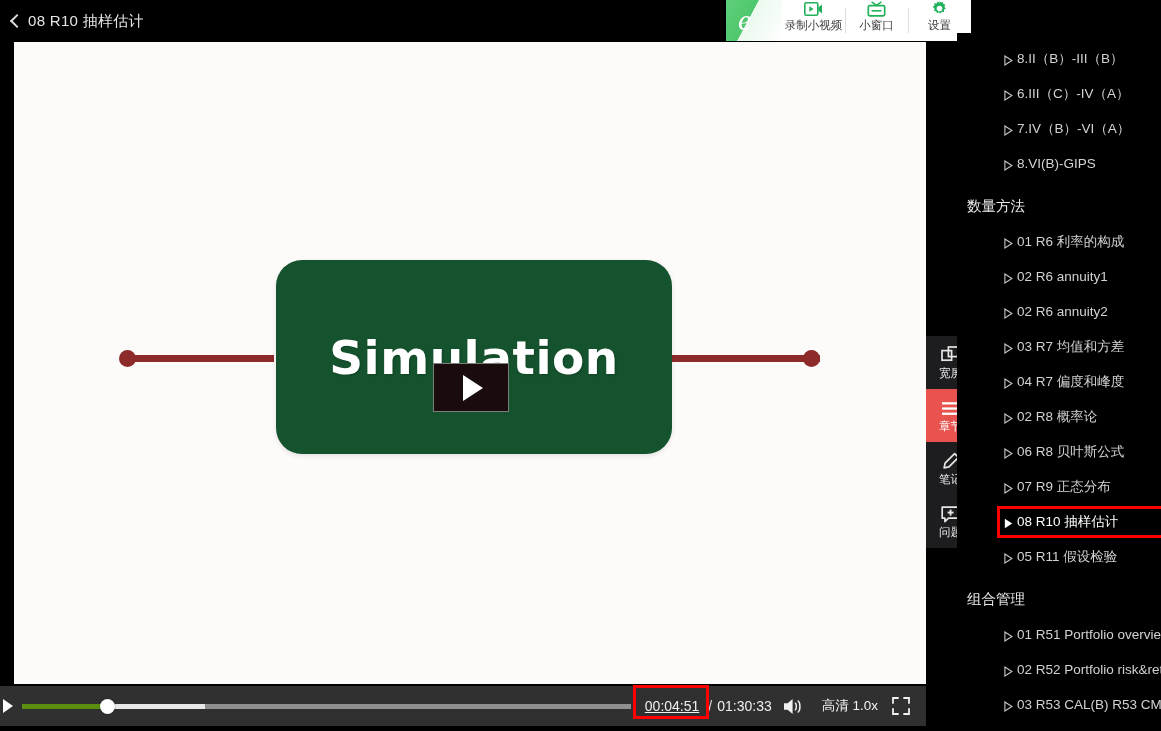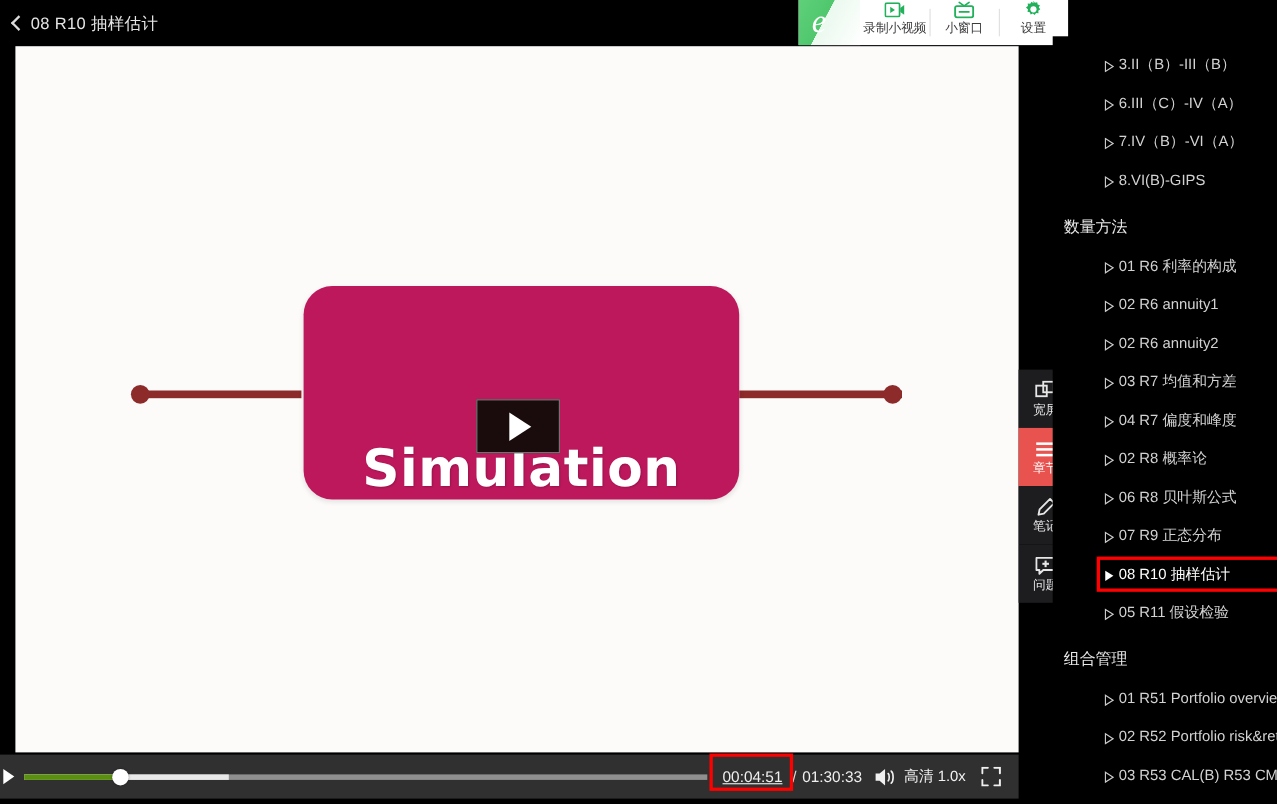--- a/index.html
+++ b/index.html
@@ -60,22 +60,22 @@
   .tb-item .lbl { font-size: 11.5px; color: #3b3b3b; white-space: nowrap; }
 
   
   .stage {
     position: absolute; left: 14px; top: 42px; width: 912px; height: 642px;
     background: #fcfbfa; overflow: hidden;
   }
   .slide { position: absolute; inset: 0; }
   .sim-box {
     position: absolute; left: 262px; top: 218px; width: 396px; height: 194px;
-    background: #be185d; border-radius: 26px;
-    display: flex; align-items: flex-end; justify-content: center;
+    background: #14532d; border-radius: 26px;
+    display: flex; align-items: center; justify-content: center;
     box-shadow: 0 2px 5px rgba(0,0,0,.10);
   }
   .sim-text {
     color: #ffffff; font-size: 47px; font-weight: bold; letter-spacing: .5px;
     text-shadow: 1px 1px 2px rgba(0,0,0,.22);
     font-family: "DejaVu Sans", "Liberation Sans", sans-serif;
   }
   .conn { position: absolute; background: #8d2a2a; }
   .conn.line-l { left: 112px; top: 313px; width: 148px; height: 7px; }
   .conn.line-r { left: 658px; top: 313px; width: 148px; height: 7px; }
@@ -117,21 +117,21 @@
     background: #fff; box-shadow: 0 0 2px rgba(0,0,0,.45);
   }
   .time-block { display: flex; align-items: center; flex: 0 0 auto; color: #f0f0f0; font-size: 14px; }
   .time-cur { position: relative; padding: 2px 4px; text-decoration: underline; }
   .time-cur .annot-box {
     position: absolute; left: -8px; top: -11px; width: 76px; height: 34px;
     border: 3px solid #fe0000; pointer-events: none;
   }
   .time-sep { margin: 0 5px; color: #dcdcdc; }
   .vol-icon { flex: 0 0 auto; margin-left: 10px; display: flex; align-items: center; }
-  .quality { flex: 0 0 auto; margin-left: 4px; color: #f2f2f2; font-size: 13.5px; white-space: nowrap; }
+  .quality { flex: 0 0 auto; margin-left: 16px; color: #f2f2f2; font-size: 13.5px; white-space: nowrap; }
   .fullscreen { flex: 0 0 auto; margin: 0 16px 0 14px; display: flex; align-items: center; }
 
   
   .rail { position: absolute; left: 926px; top: 336px; width: 49px; }
   .rail-item {
     width: 49px; height: 53px; background: #1d1d20;
     display: flex; flex-direction: column; align-items: center; justify-content: center; gap: 2px;
     color: #e6e6e6;
   }
   .rail-item.active { background: #e8534f; color: #ffffff; }
@@ -311,21 +311,21 @@
       </span>
       <span class="lbl">问题</span>
     </div>
   </div>
 
   <div class="sidebar">
     <div class="sb-inner" id="sb-inner">
         <div class="sb-gap"></div>
         <div class="sb-item"><span class="tri-icon"><svg width="9" height="11" viewBox="0 0 9 11">
               <path d="M0.9 1 L7.9 5.5 L0.9 10 Z" fill="none" stroke="#c9c9c9" stroke-width="1.1"></path>
-            </svg></span><span class="txt">3.II（B）-III（B）</span></div>
+            </svg></span><span class="txt">8.II（B）-III（B）</span></div>
         <div class="sb-item"><span class="tri-icon"><svg width="9" height="11" viewBox="0 0 9 11">
               <path d="M0.9 1 L7.9 5.5 L0.9 10 Z" fill="none" stroke="#c9c9c9" stroke-width="1.1"></path>
             </svg></span><span class="txt">6.III（C）-IV（A）</span></div>
         <div class="sb-item"><span class="tri-icon"><svg width="9" height="11" viewBox="0 0 9 11">
               <path d="M0.9 1 L7.9 5.5 L0.9 10 Z" fill="none" stroke="#c9c9c9" stroke-width="1.1"></path>
             </svg></span><span class="txt">7.IV（B）-VI（A）</span></div>
         <div class="sb-item"><span class="tri-icon"><svg width="9" height="11" viewBox="0 0 9 11">
               <path d="M0.9 1 L7.9 5.5 L0.9 10 Z" fill="none" stroke="#c9c9c9" stroke-width="1.1"></path>
             </svg></span><span class="txt">8.VI(B)-GIPS</span></div>
         <div class="sb-section">数量方法</div>

